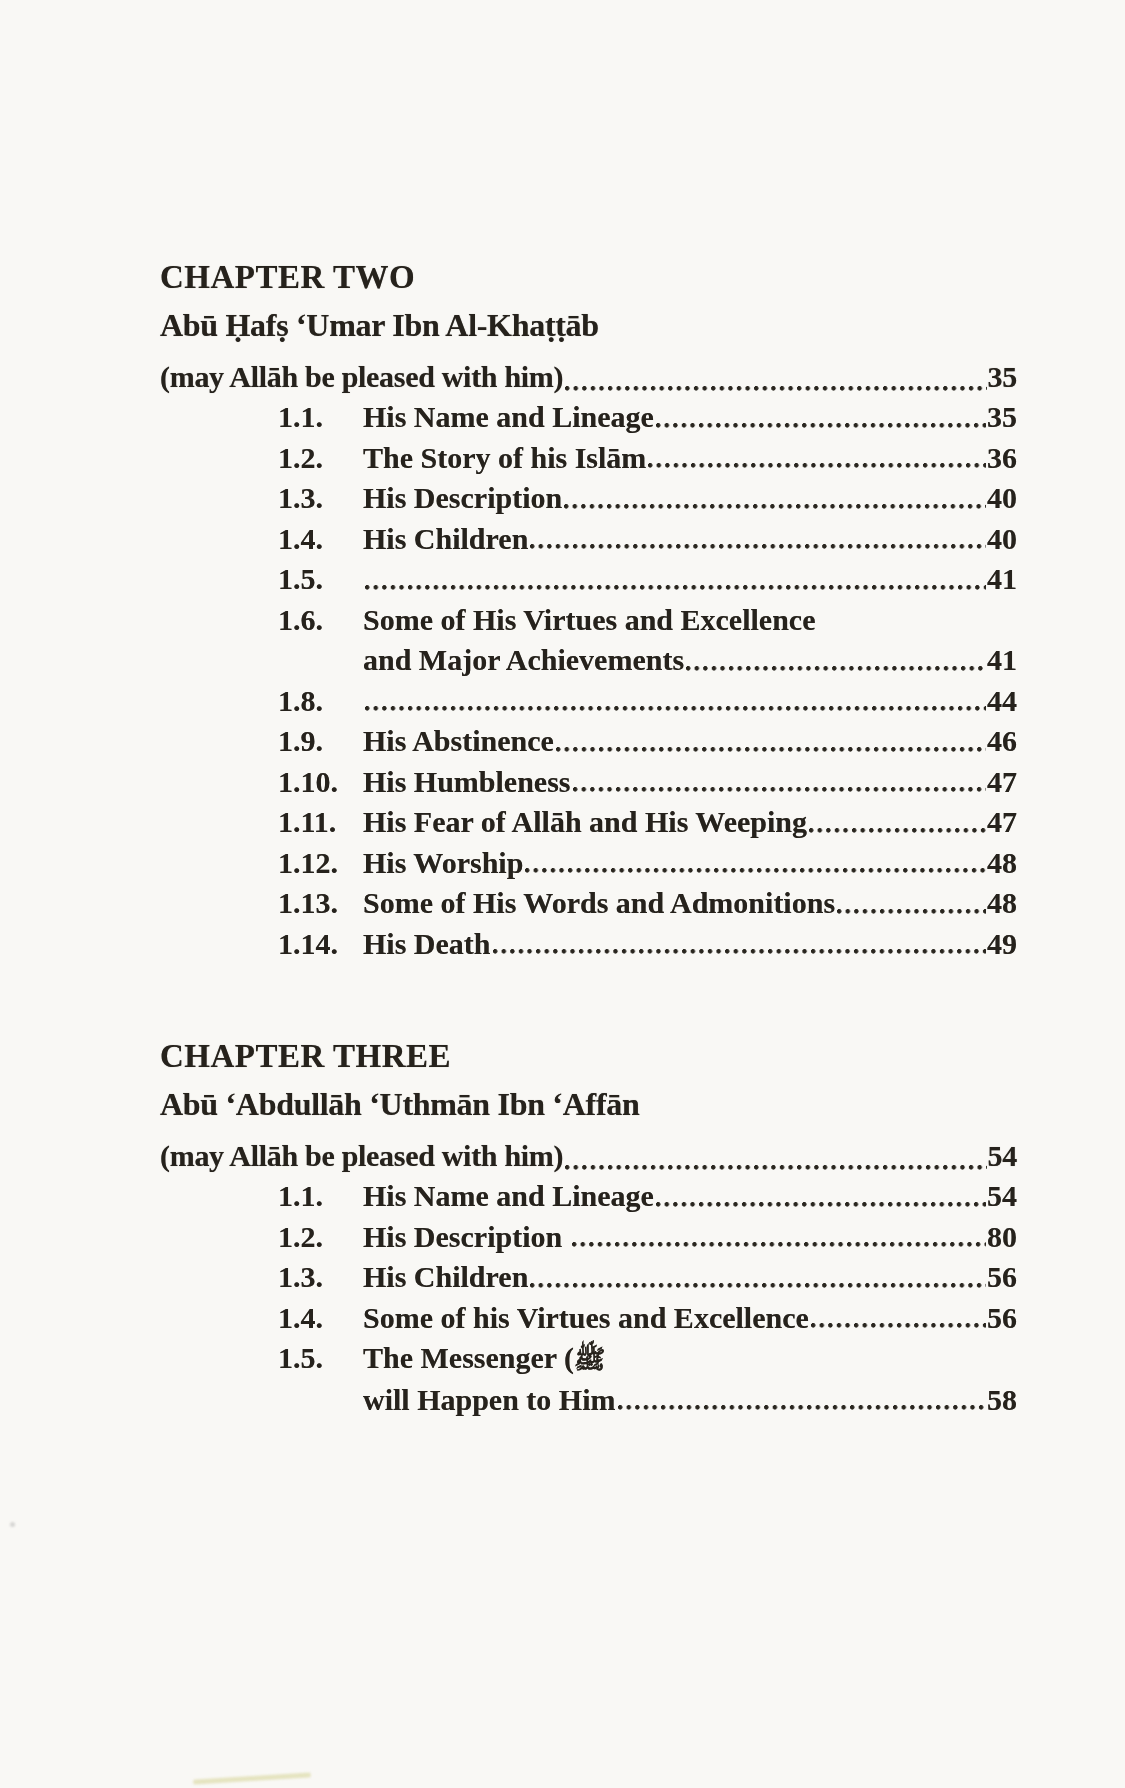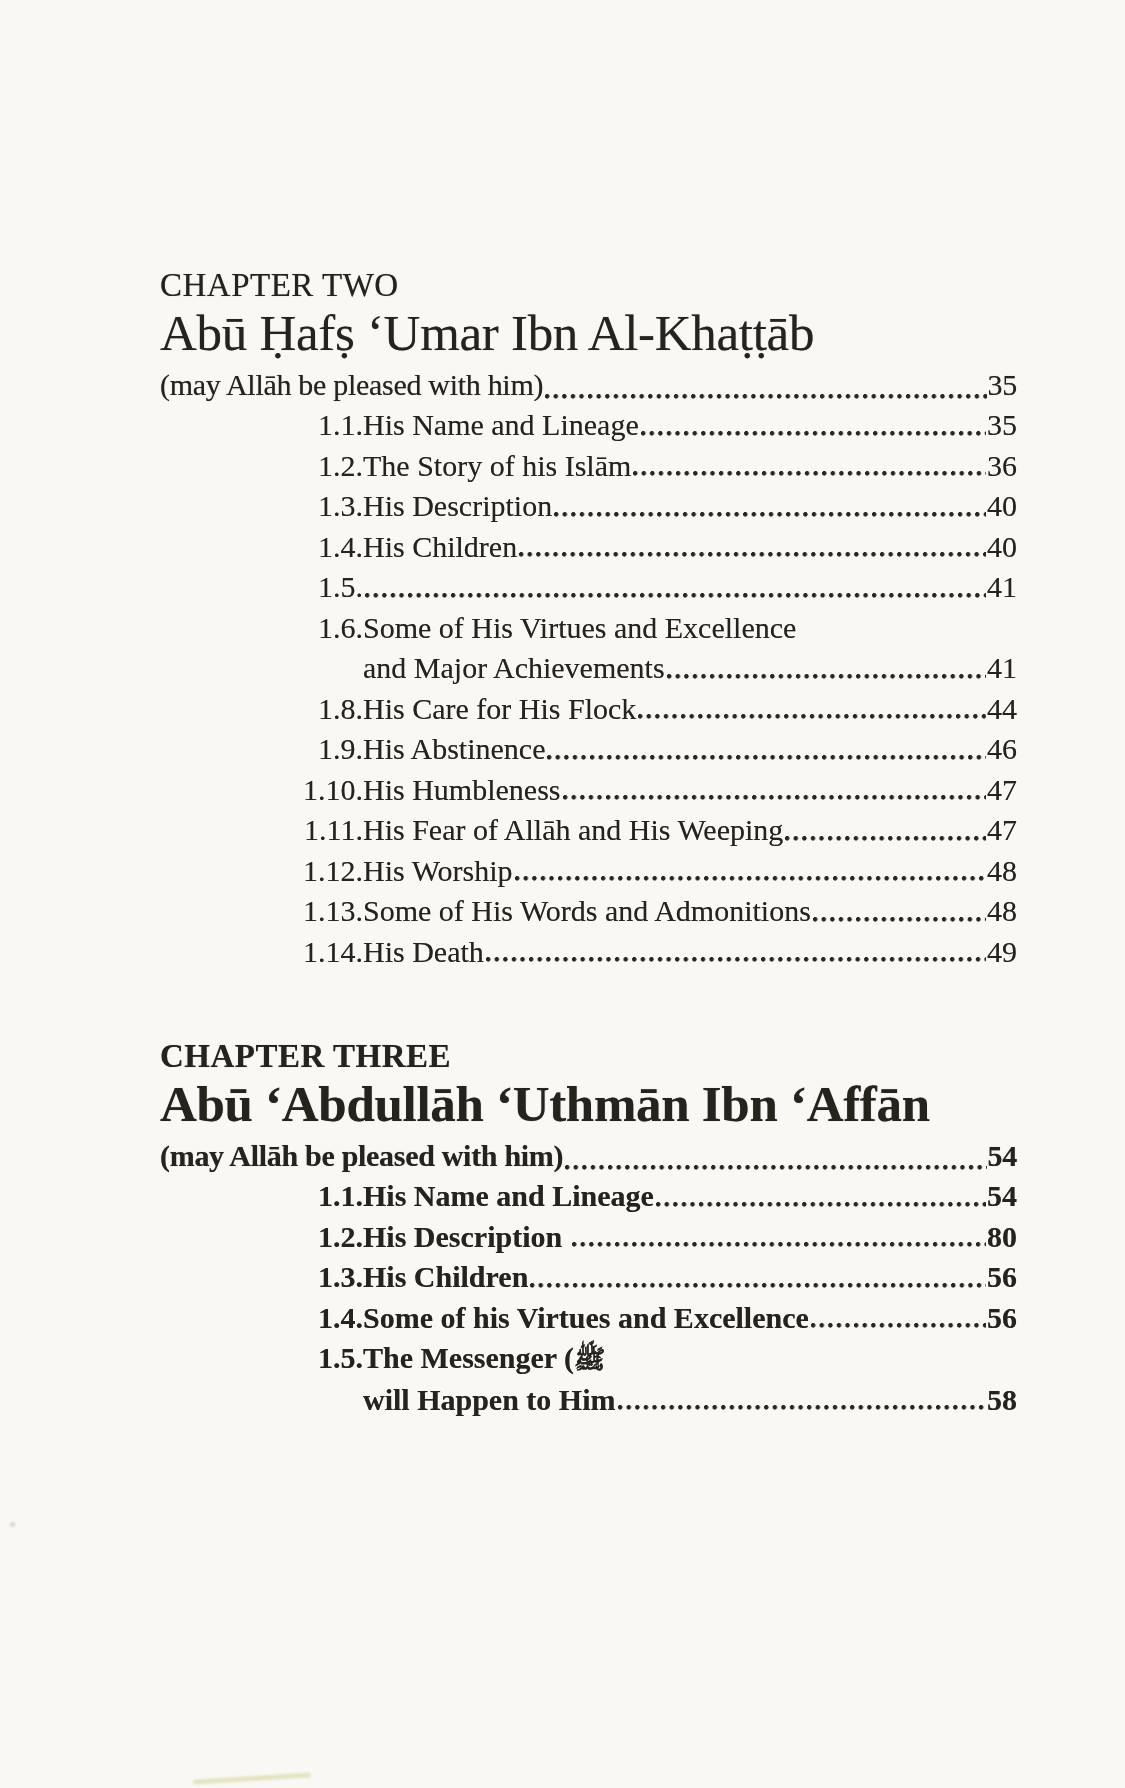--- a/index.html
+++ b/index.html
@@ -15,31 +15,31 @@
     background: #f9f8f5;
     overflow: hidden;
     font-family: "Liberation Serif", "DejaVu Serif", serif;
     color: #26221c;
   }
   .section {
     position: absolute;
     left: 160px;
     width: 857px;
   }
-  .section-ch2 { top: 263px; }
+  .section-ch2 { top: 255px; font-weight: bold; }
   .section-ch3 { top: 1034px; font-weight: bold; }
 
   .chapter-label {
     font-size: 33px;
     line-height: 44px;
     letter-spacing: 0.5px;
     text-shadow: 0 0 0.7px rgba(38,34,28,0.55);
   }
   .chapter-title {
-    font-size: 51px;
+    font-size: 32px;
     line-height: 52px;
     letter-spacing: -0.3px;
     text-shadow: 0 0 0.7px rgba(38,34,28,0.55);
   }
   .subrow {
     display: flex;
     align-items: baseline;
     font-size: 30px;
     line-height: 52px;
     letter-spacing: -0.3px;
@@ -47,21 +47,20 @@
   }
   .entries {
     margin-top: -6px;
   }
   .row {
     display: flex;
     align-items: baseline;
     font-size: 30px;
     line-height: 40.5px;
     text-shadow: 0 0 0.6px rgba(38,34,28,0.5);
-    text-align: right;
   }
   .row .num {
     margin-left: 118px;
     width: 85px;
     flex: none;
   }
   .row .title { flex: none; white-space: pre; }
   .leader {
     flex: 1;
     align-self: stretch;
@@ -149,21 +148,20 @@
         <span class="title">Some of His Virtues and Excellence</span>
       </div>
       <div class="row">
         <span class="num"></span>
         <span class="title">and Major Achievements</span>
         <span class="leader"></span>
         <span class="pageno">41</span>
       </div>
       <div class="row">
         <span class="num">1.8.</span>
-        <span class="title">His Care for His Flock</span>
         <span class="leader"></span>
         <span class="pageno">44</span>
       </div>
       <div class="row">
         <span class="num">1.9.</span>
         <span class="title">His Abstinence</span>
         <span class="leader"></span>
         <span class="pageno">46</span>
       </div>
       <div class="row">

